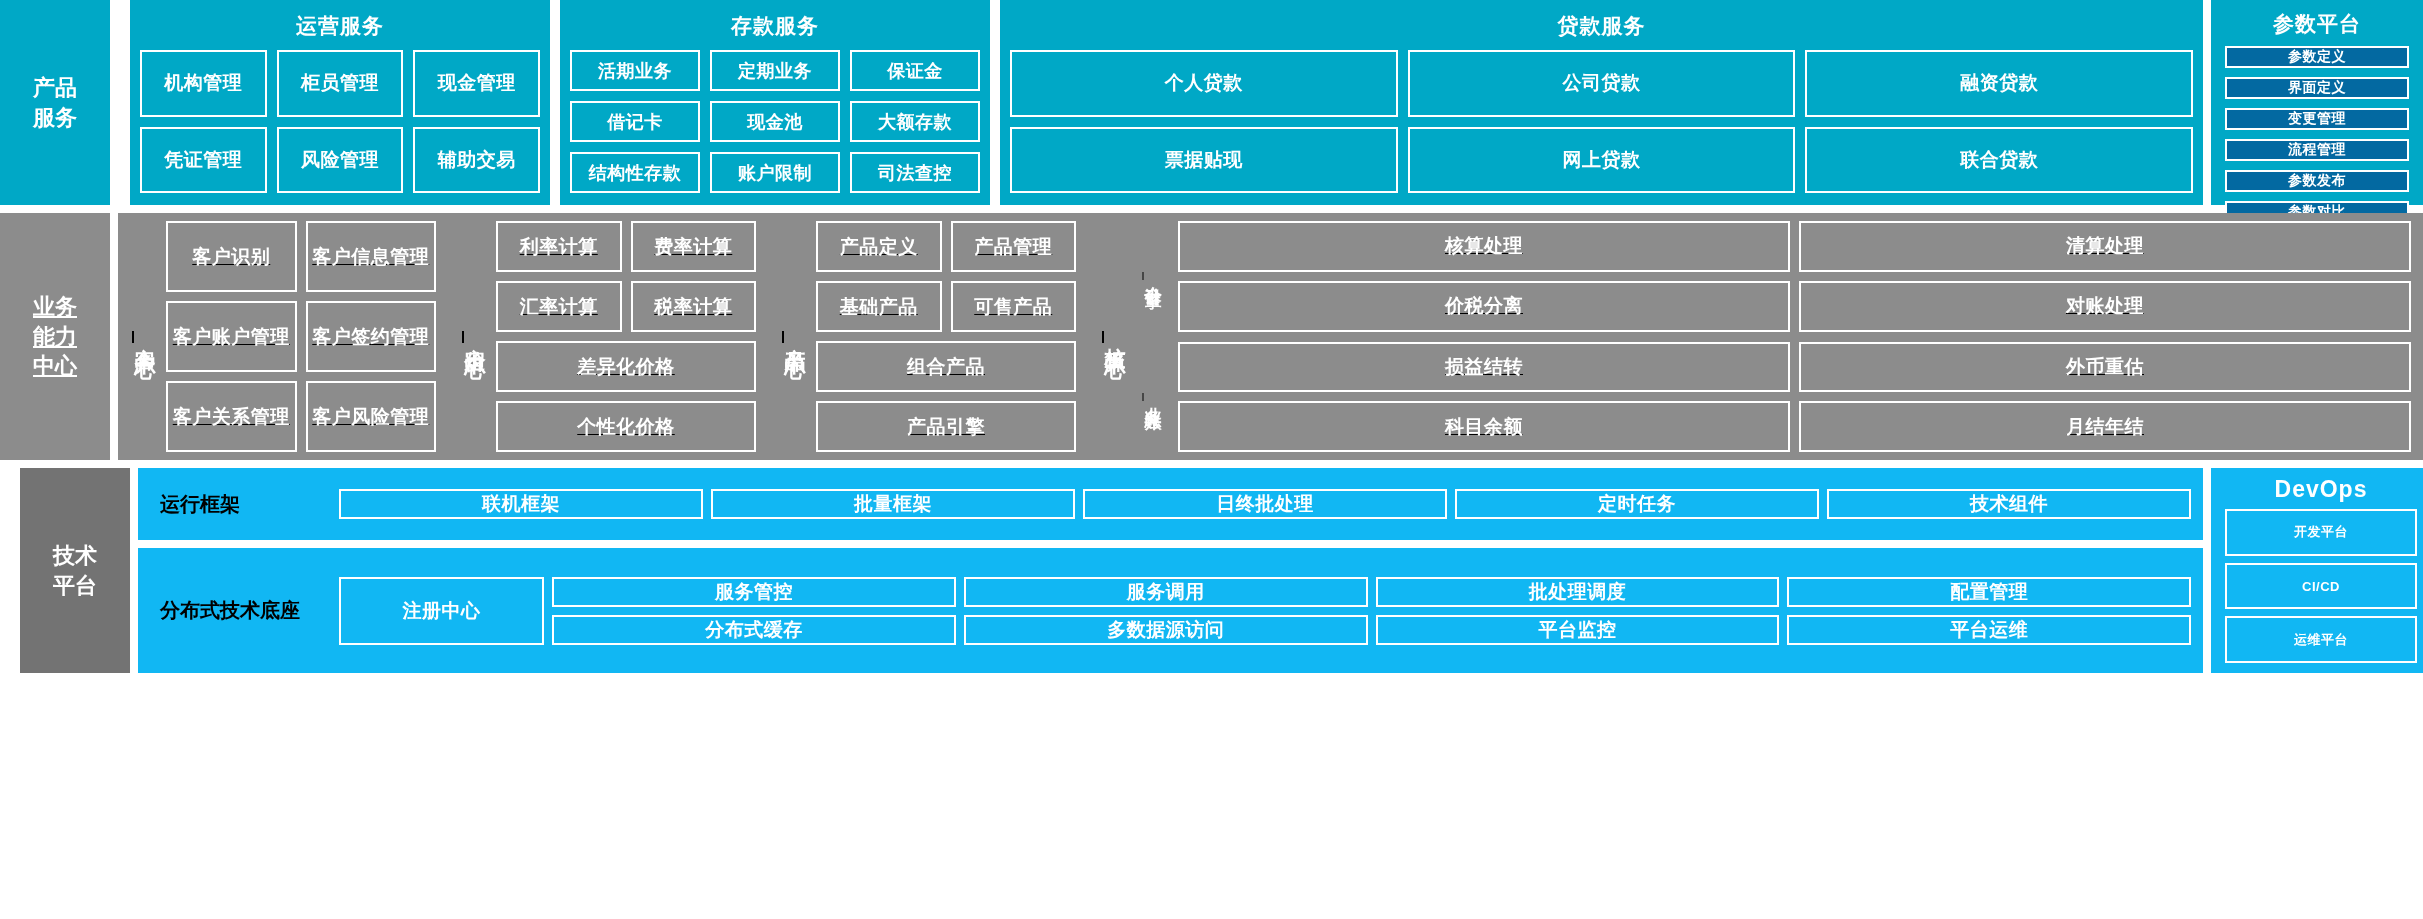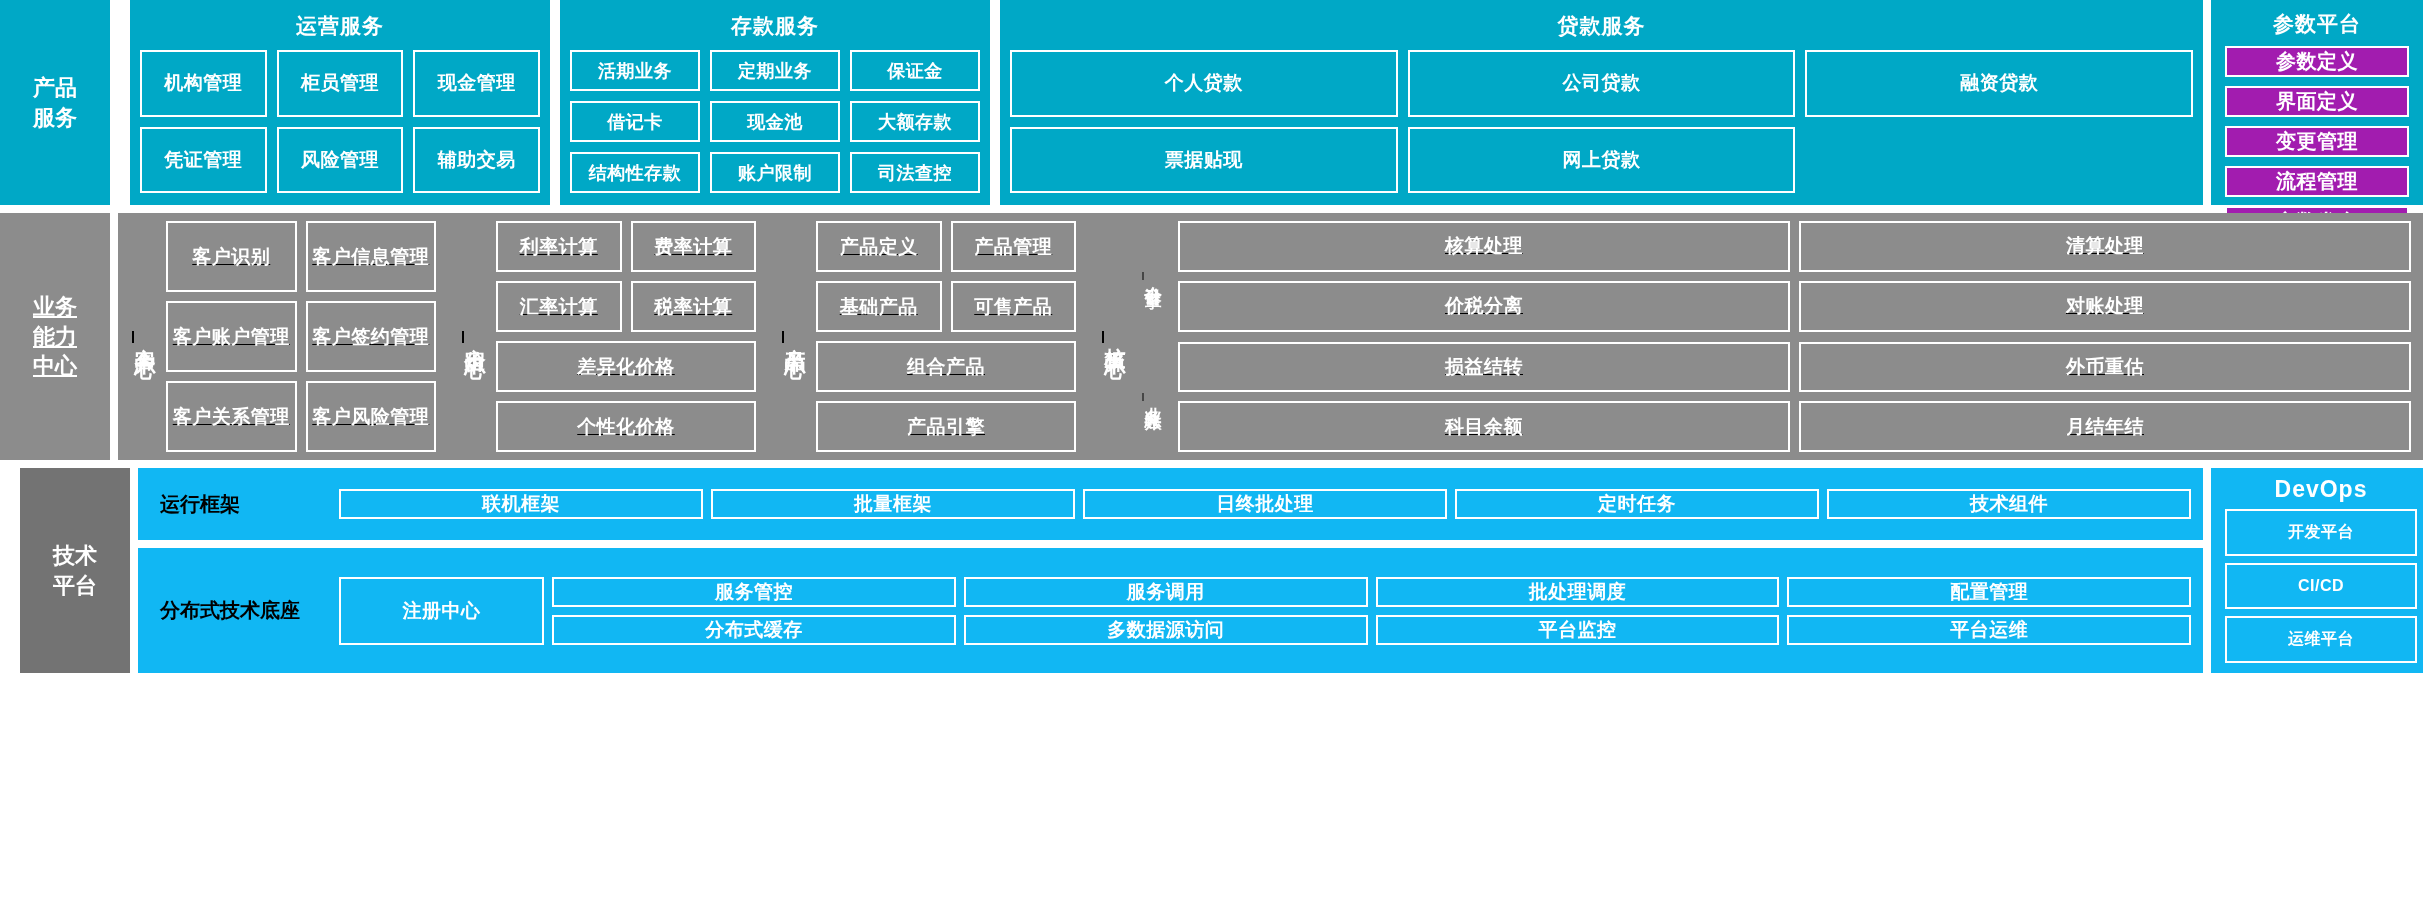--- a/index.html
+++ b/index.html
@@ -65,21 +65,21 @@
 
   
   .sidecol {
     width: 212px; flex: 0 0 212px;
     background: #00a8c6;
     display: flex; flex-direction: column;
     padding: 6px 14px 10px 14px;
   }
   .sidecol .grp-title { padding-bottom: 8px; }
   .sidecol .sideitems { flex: 1; display: flex; flex-direction: column; gap: 9px; }
-  .sidecol .tile { background: #a21caf; flex: 1; font-size: 20px; }
+  .sidecol .tile { background: #0369a1; flex: 1; font-size: 14px; }
 
   
   .row2 { height: 247px; }
   .row2 .rowlabel { background: #8c8c8c; text-decoration: underline; }
   .row2 .groups { flex: 1; display: flex; gap: 0; text-decoration: underline; }
   .ctr {
     background: #8c8c8c;
     display: flex; align-items: stretch;
     padding: 8px 12px 8px 6px;
   }
@@ -142,21 +142,21 @@
 
   
   .devops {
     width: 212px; flex: 0 0 212px;
     background: #11b7f3;
     display: flex; flex-direction: column;
     padding: 6px 6px 10px 14px;
   }
   .devops .grp-title { font-size: 23px; padding: 2px 0 6px 0; }
   .devops .sideitems { flex: 1; display: flex; flex-direction: column; gap: 7px; }
-  .devops .tile { background: #11b7f3; flex: 1; font-size: 16px; }
+  .devops .tile { background: #11b7f3; flex: 1; font-size: 13px; }
 </style>
 </head>
 <body>
 
 <div id="arch">
 
   <div class="band row1">
     <div class="rowlabel">
       <span style="white-space:pre-line">产品
 服务</span>
@@ -192,20 +192,21 @@
       </div>
 
       <div class="grp grp-loan">
         <div class="grp-title">贷款服务</div>
         <div class="grp-grid">
           <div class="tile">个人贷款</div>
           <div class="tile">公司贷款</div>
           <div class="tile">融资贷款</div>
           <div class="tile">票据贴现</div>
           <div class="tile">网上贷款</div>
+          <div class="tile">联合贷款</div>
         </div>
       </div>
     </div>
 
     <div class="sidecol">
       <div class="grp-title">参数平台</div>
       <div class="sideitems">
         <div class="tile">参数定义</div>
         <div class="tile">界面定义</div>
         <div class="tile">变更管理</div>

